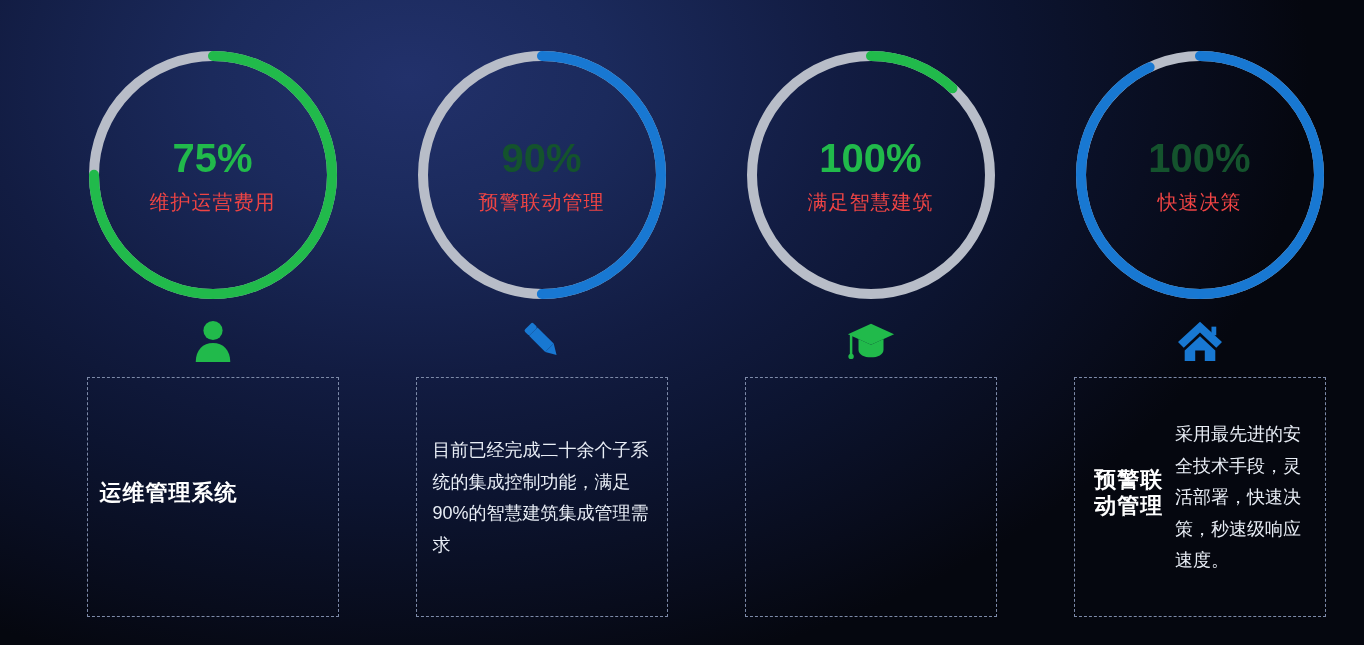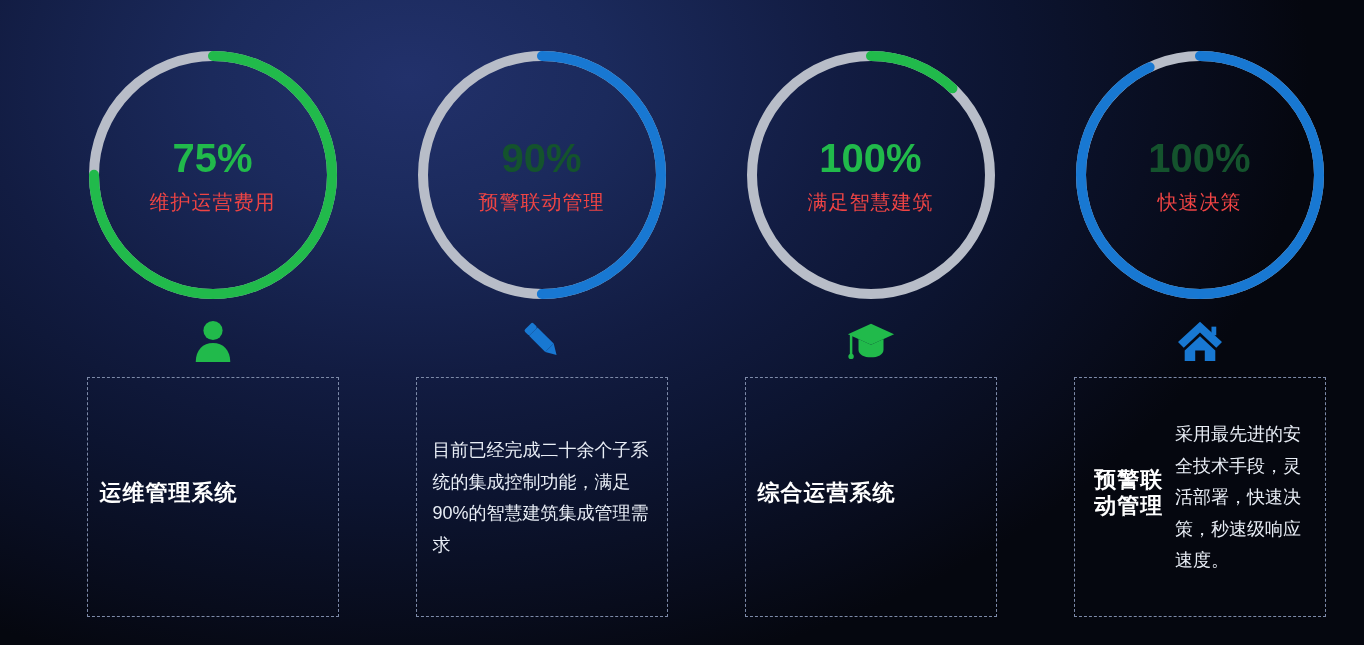--- a/index.html
+++ b/index.html
@@ -197,21 +197,20 @@
       <div class="icon-wrap">
         <svg width="50" height="44" viewBox="0 0 52 44">
           <path d="M26 4 L50 15 L26 26 L2 15 Z" fill="#21ba4b"></path>
           <path d="M13 20 L13 31 C13 36 19 39 26 39 C33 39 39 36 39 31 L39 20 L26 26 Z" fill="#21ba4b"></path>
           <rect x="4" y="15" width="2.6" height="22" fill="#21ba4b"></rect>
           <circle cx="5.3" cy="38" r="2.8" fill="#21ba4b"></circle>
         </svg>
       </div>
 
       <div class="card">
-        <div class="card-title">综合运营系统</div>
       </div>
     </div>
 
     <div class="col">
       <div class="donut-wrap">
         <svg class="donut-svg" viewBox="0 0 260 260">
           <circle cx="130" cy="130" r="119" fill="none" stroke="#b8bdc8" stroke-width="10"></circle>
           <circle id="arc4" cx="130" cy="130" r="119" fill="none" stroke="#1878d2" stroke-width="10" stroke-linecap="round" transform="rotate(-90 130 130)" stroke-dasharray="695.36 747.70"></circle>
         </svg>
         <div class="donut-center">

